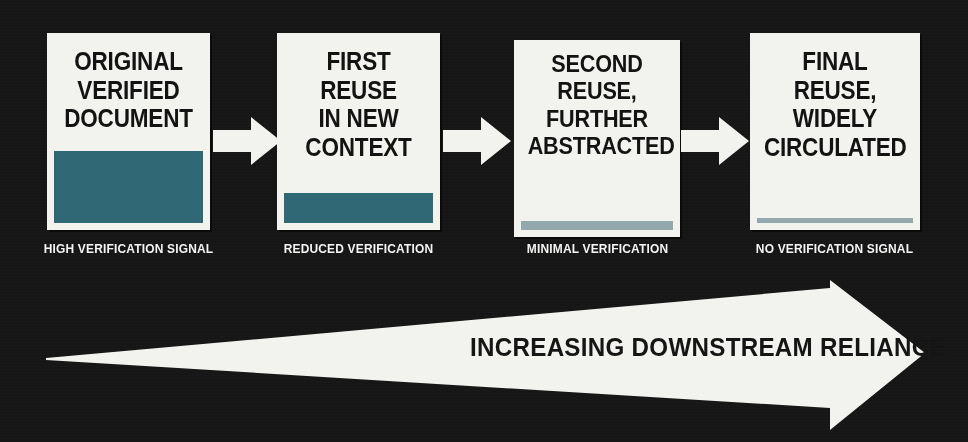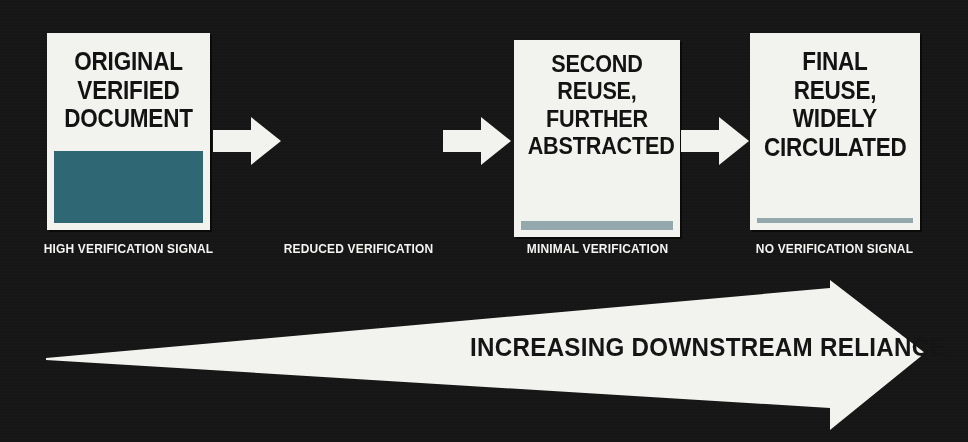--- a/index.html
+++ b/index.html
@@ -129,20 +129,28 @@
       <div class="card-bar" style="height:72px; background:#2f6774;"></div>
     </div>
     <div class="caption" style="left:27px; top:241px; width:203px;">HIGH VERIFICATION SIGNAL</div>
 
     <div class="connector" style="left:213px; top:113px;">
       <svg viewBox="0 0 70 56" preserveAspectRatio="none" aria-hidden="true">
         <polygon points="0,17 38,17 38,4 68,28 38,52 38,39 0,39" fill="#f2f2ee"></polygon>
       </svg>
     </div>
 
+    <div class="card" style="left:277px; top:33px; width:163px; height:197px;">
+      <div class="card-title">
+        <div>FIRST REUSE</div>
+        <div>IN NEW</div>
+        <div>CONTEXT</div>
+      </div>
+      <div class="card-bar" style="height:30px; background:#2f6774;"></div>
+    </div>
     <div class="caption" style="left:257px; top:241px; width:203px;">REDUCED VERIFICATION</div>
 
     <div class="connector" style="left:443px; top:113px;">
       <svg viewBox="0 0 70 56" preserveAspectRatio="none" aria-hidden="true">
         <polygon points="0,17 38,17 38,4 68,28 38,52 38,39 0,39" fill="#f2f2ee"></polygon>
       </svg>
     </div>
 
     <div class="card" style="left:514px; top:40px; width:166px; height:197px;">
       <div class="card-title" style="top:10px; font-size:24px;">

